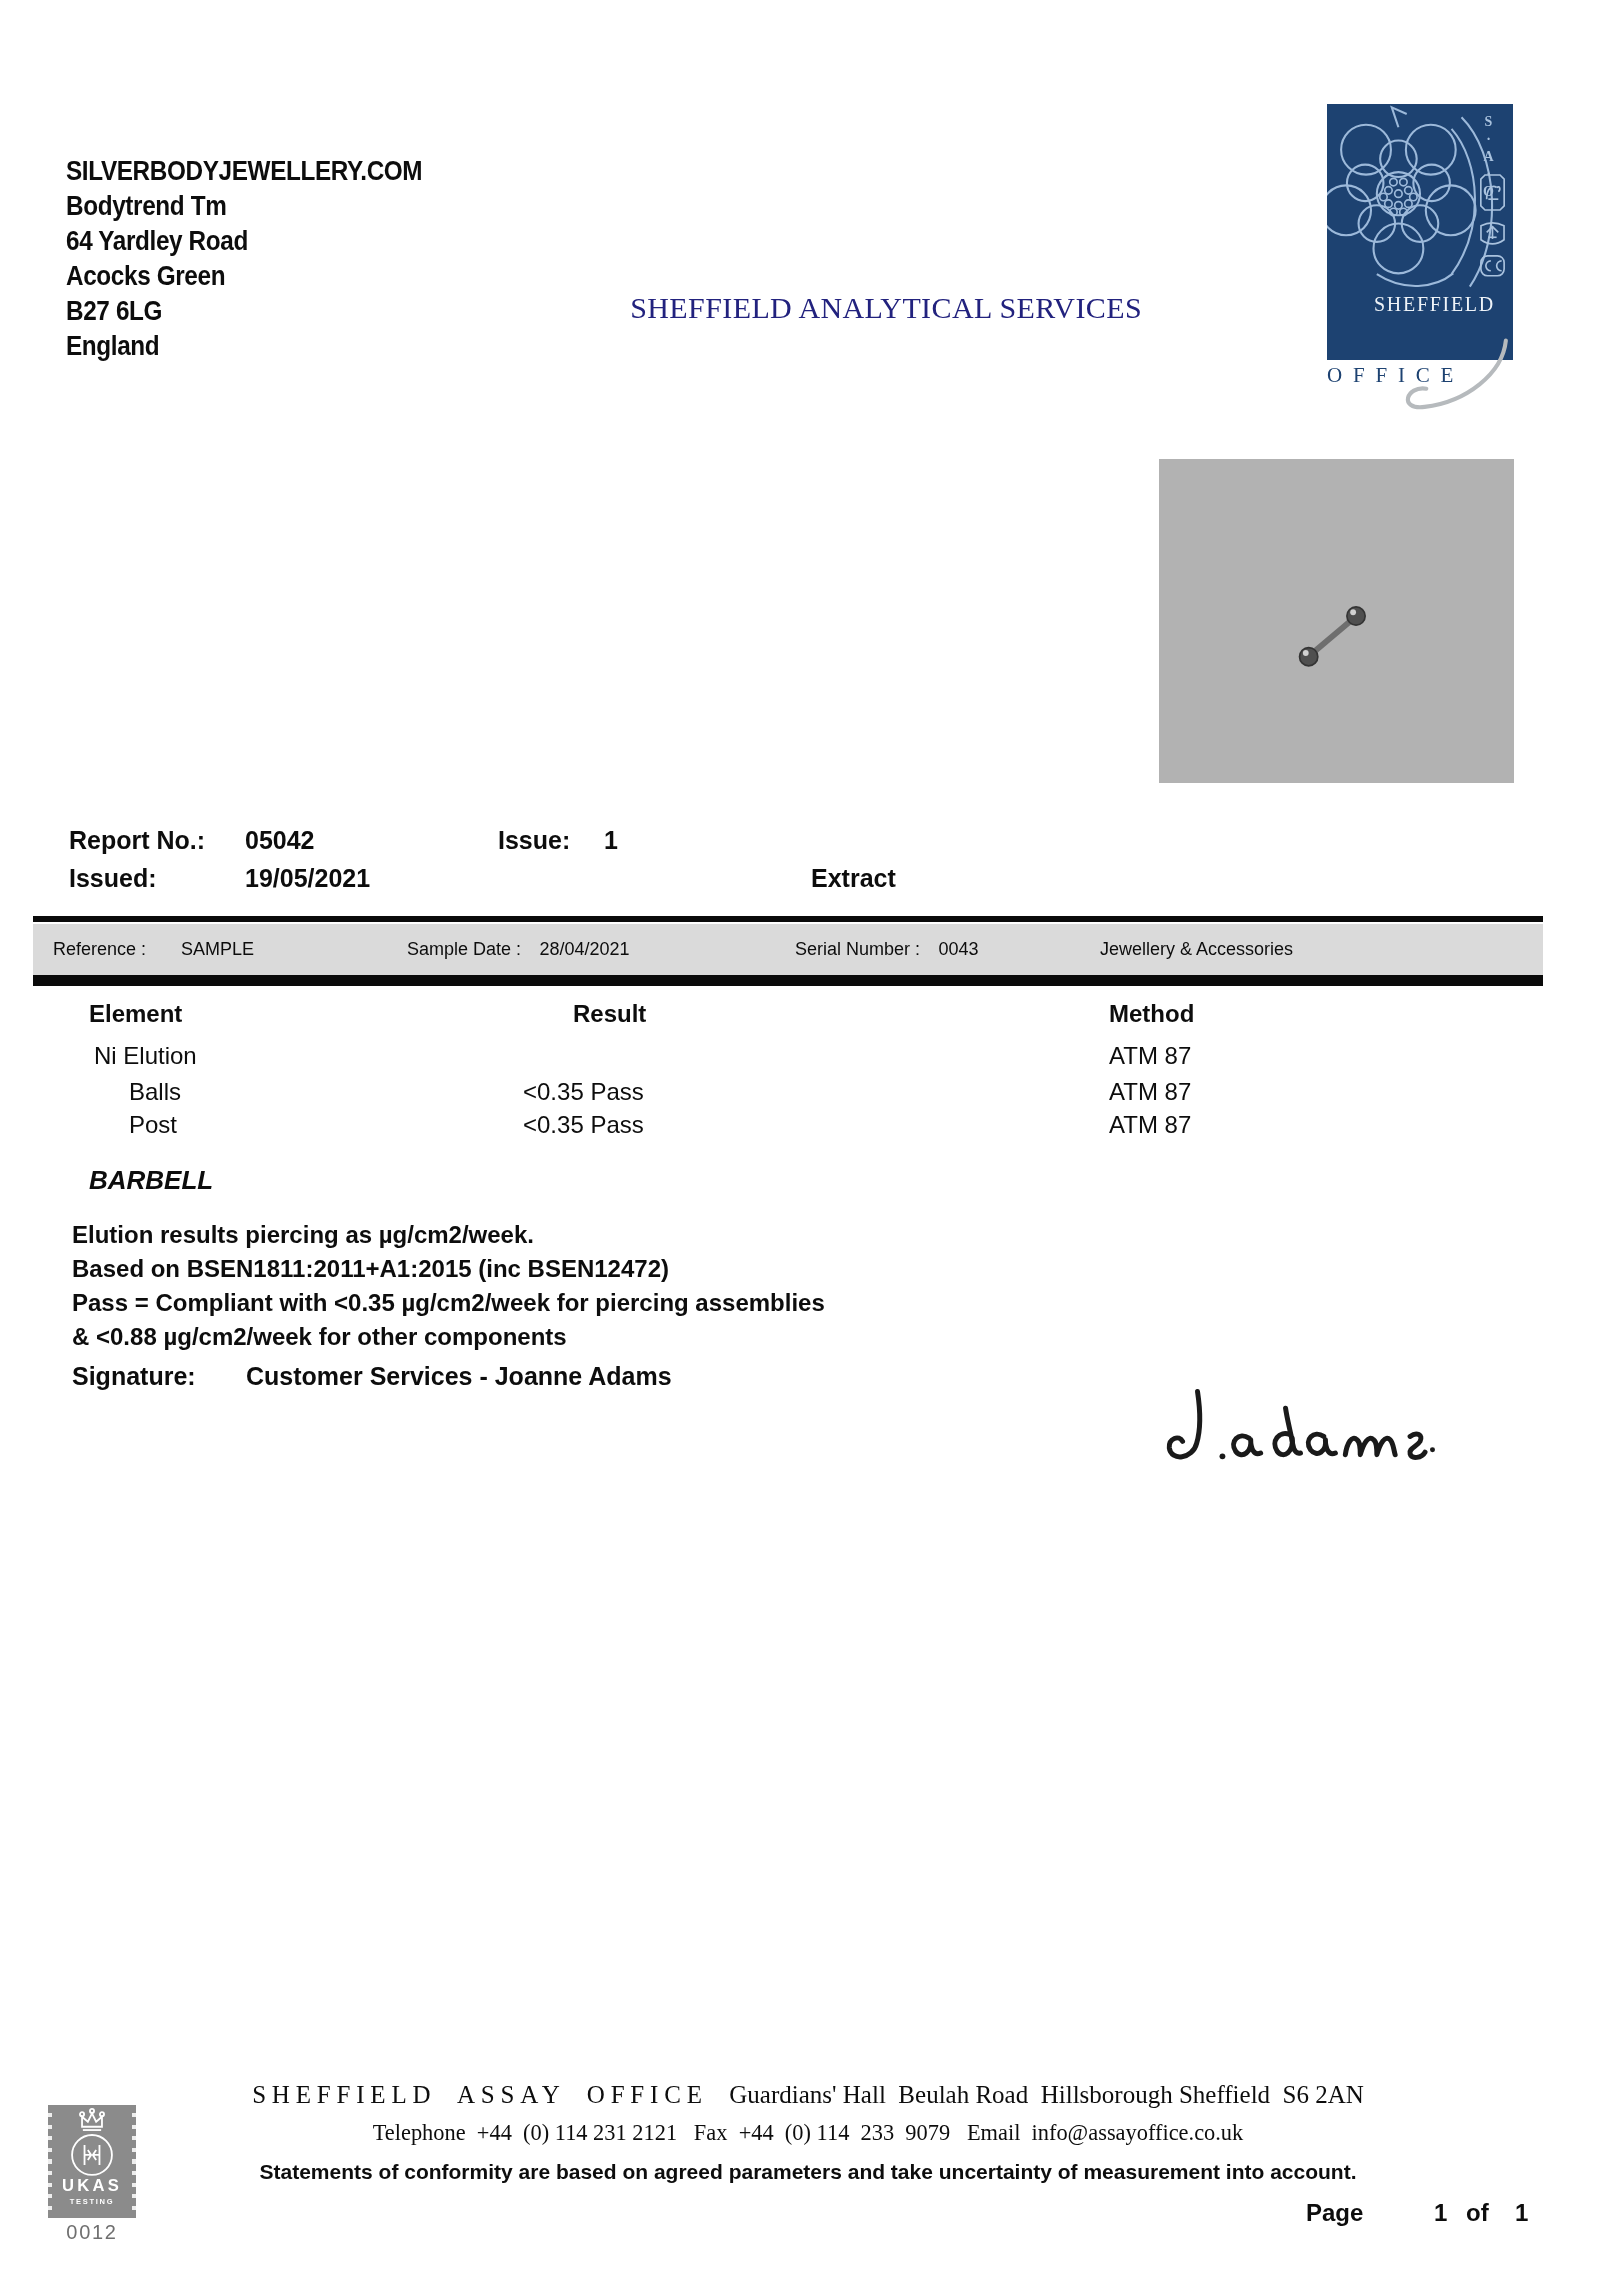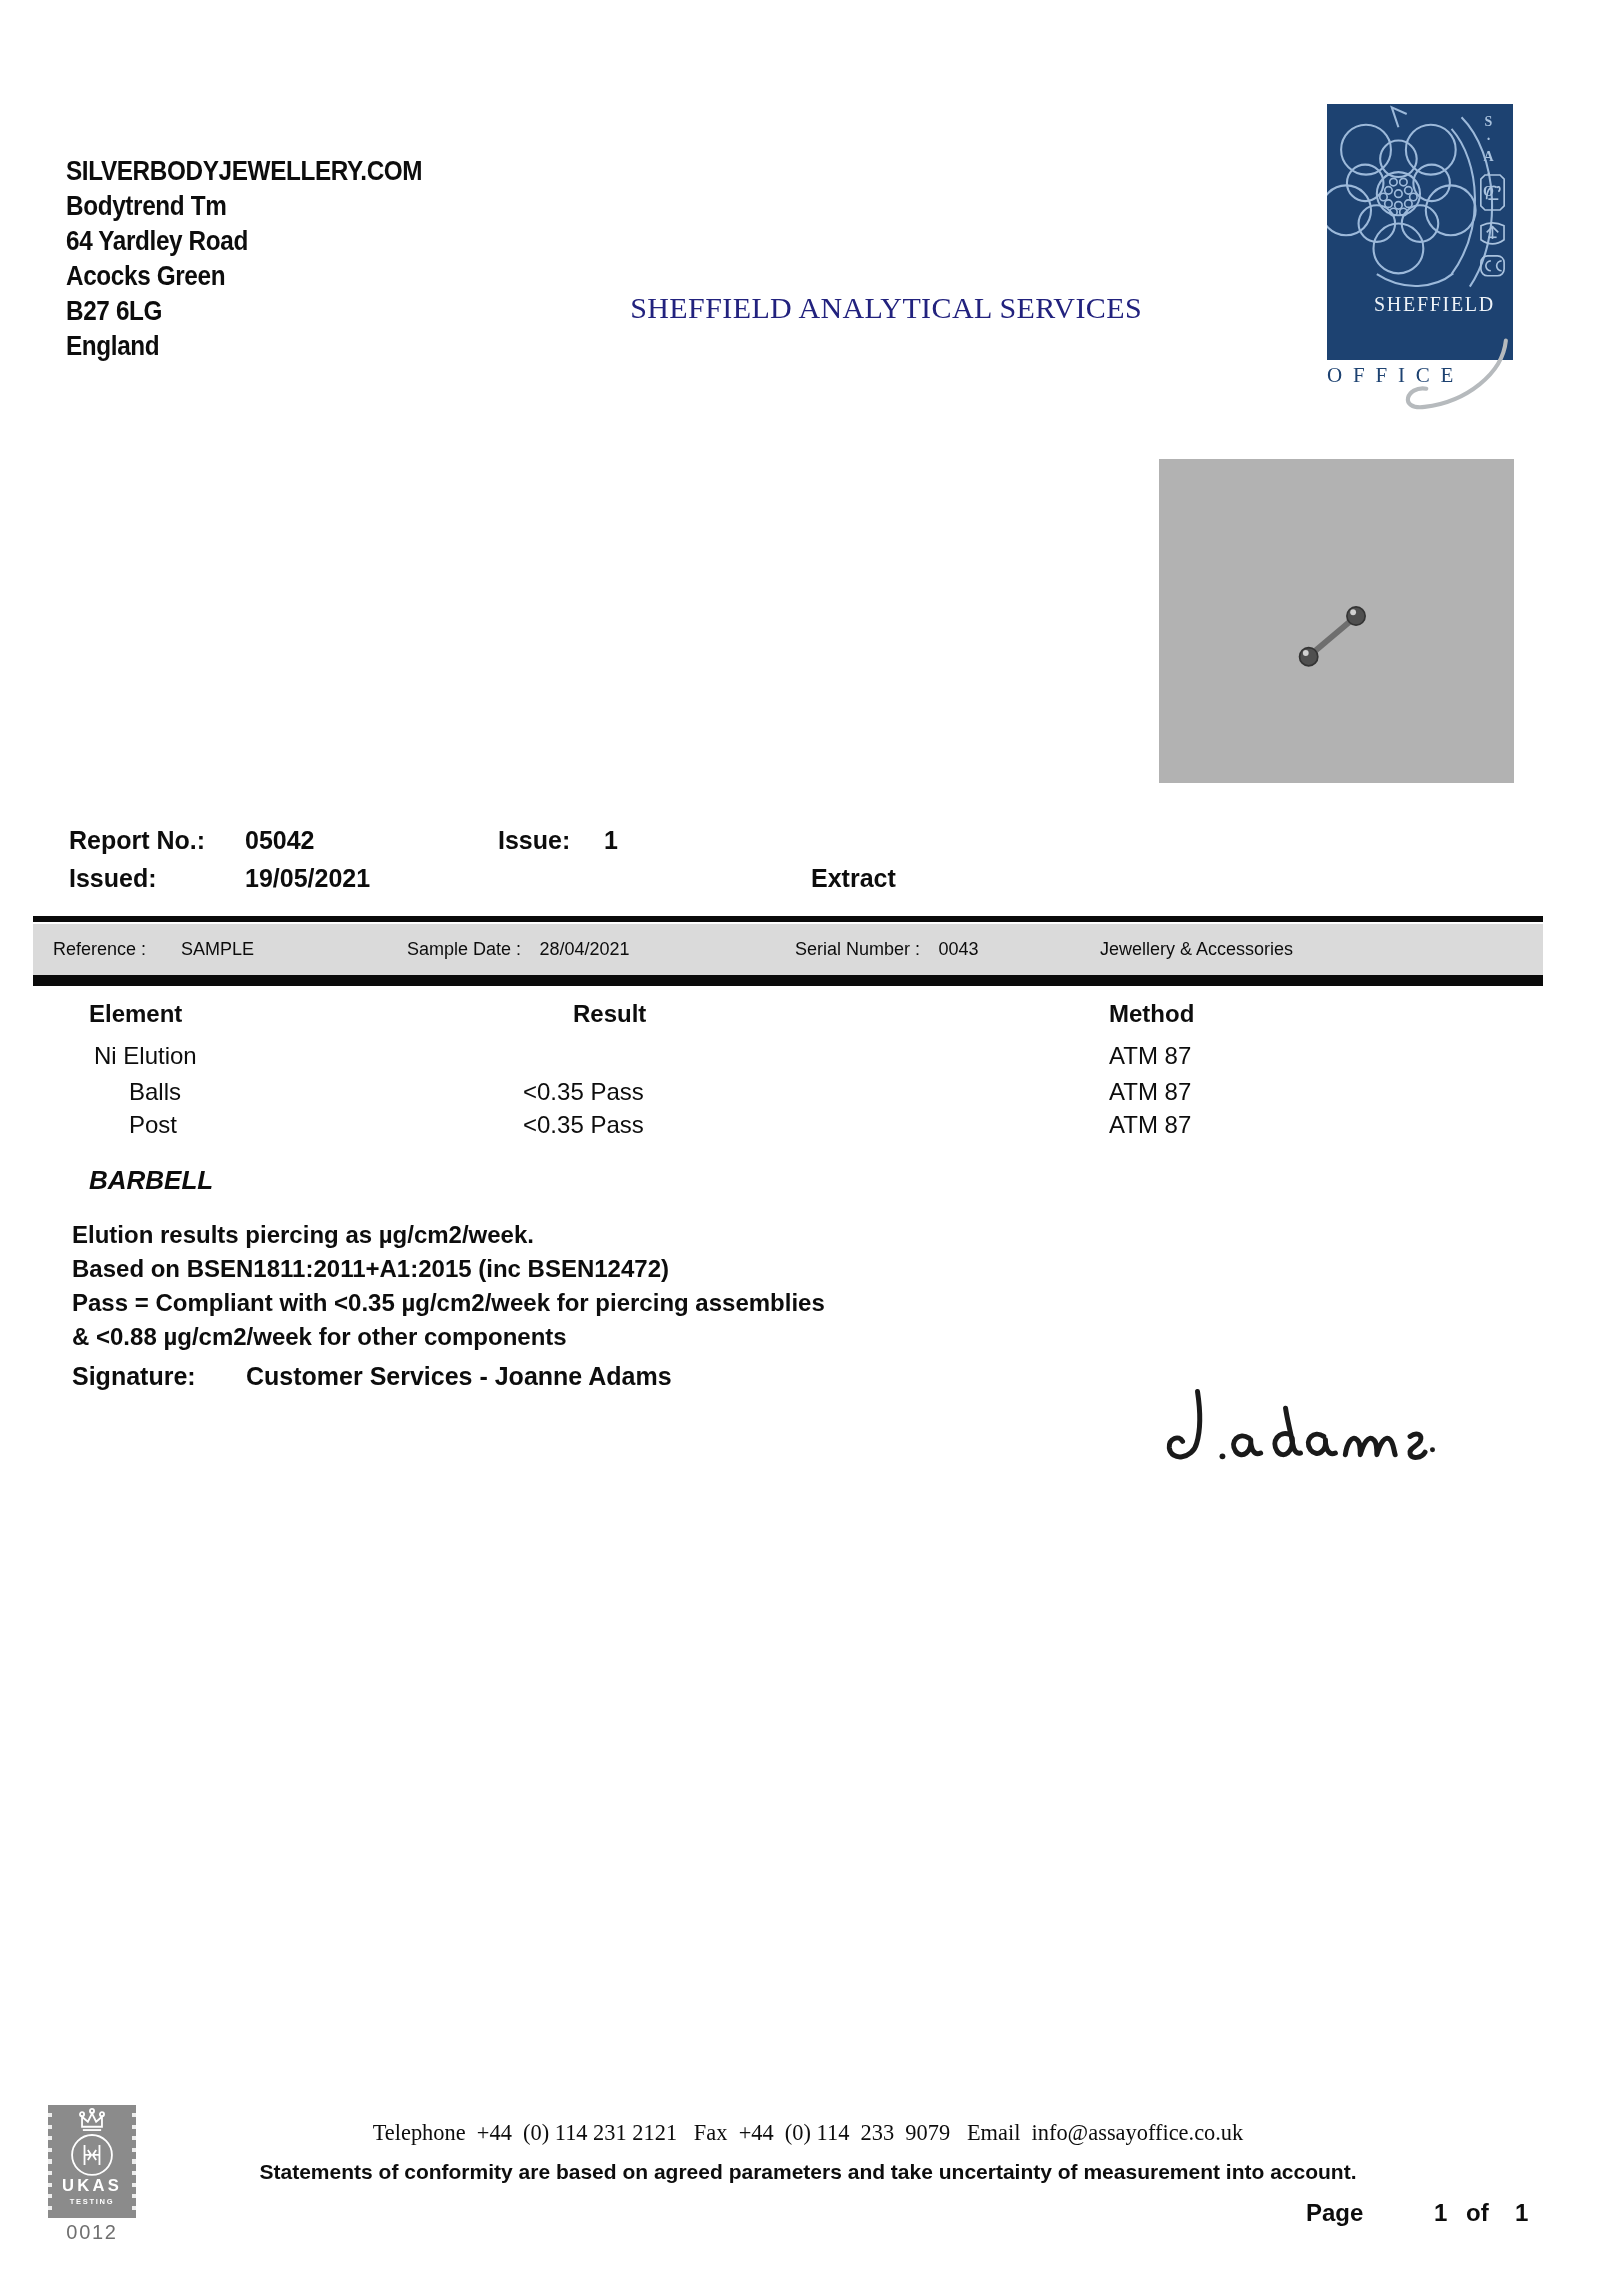--- a/index.html
+++ b/index.html
@@ -214,20 +214,23 @@
       <path d="M 156 62 C 142 56 132 70 140 82 C 148 92 160 82 158 66 C 158 74 160 86 168 84"></path>
       <path d="M 150 30 C 152 44 156 58 158 70"></path>
       <path d="M 196 64 C 184 56 172 68 180 80 C 188 90 200 82 198 68 C 198 78 202 88 210 84"></path>
       <path d="M 222 86 C 224 72 230 62 236 68 C 240 71 240 78 240 86 C 244 72 250 62 256 68 C 260 71 260 78 260 86 C 264 72 270 62 276 68 C 280 72 280 80 282 86"></path>
       <path d="M 300 64 C 308 58 316 62 312 70 C 308 77 298 78 300 85 C 302 92 314 90 318 83"></path>
     </g>
     <circle cx="74" cy="88" r="3.5" fill="#1a1a1a"></circle>
     <circle cx="327" cy="80" r="3" fill="#1a1a1a"></circle>
   </svg>
 
+  <div class="abs f1">
+    <span class="officename">SHEFFIELD ASSAY OFFICE</span><span style="display:inline-block;width:21.6px;"></span><span class="pre">Guardians' Hall  Beulah Road  Hillsborough Sheffield  S6 2AN</span>
+  </div>
   <div class="abs f2 pre">Telephone  +44  (0) 114 231 2121   Fax  +44  (0) 114  233  9079   Email  info@assayoffice.co.uk</div>
   <div class="abs f3">Statements of conformity are based on agreed parameters and take uncertainty of measurement into account.</div>
 
   <span class="abs pg" style="left:1306px;">Page</span>
   <span class="abs pg" style="left:1434px;">1</span>
   <span class="abs pg" style="left:1466px;">of</span>
   <span class="abs pg" style="left:1515px;">1</span>
 
   <div class="abs ukas-box">
     <div class="tick" style="left:0;"></div>

